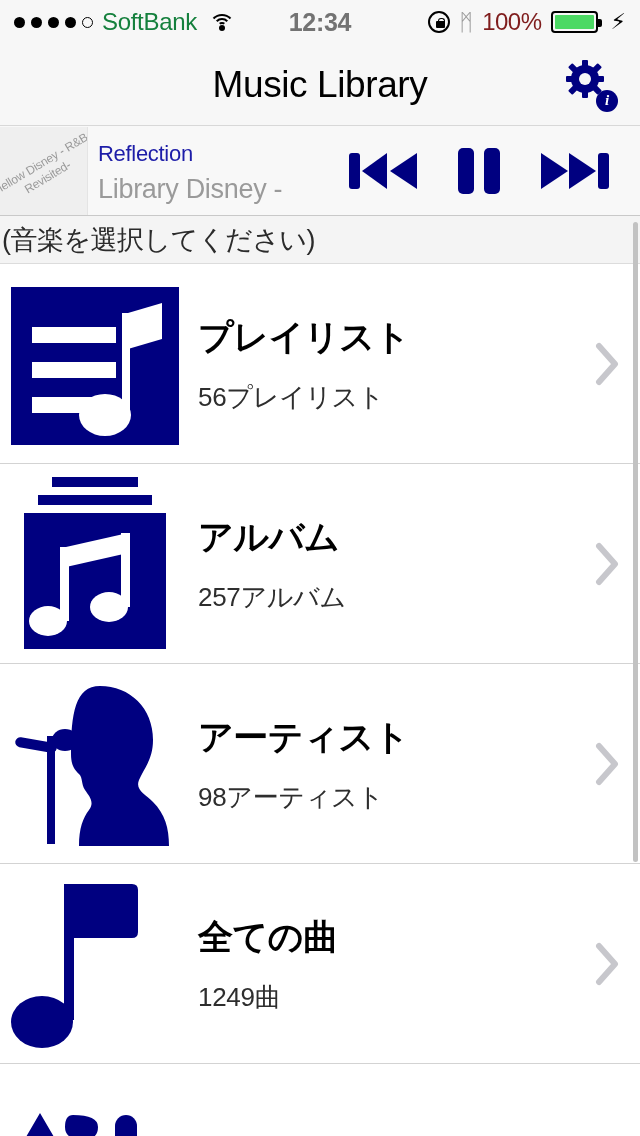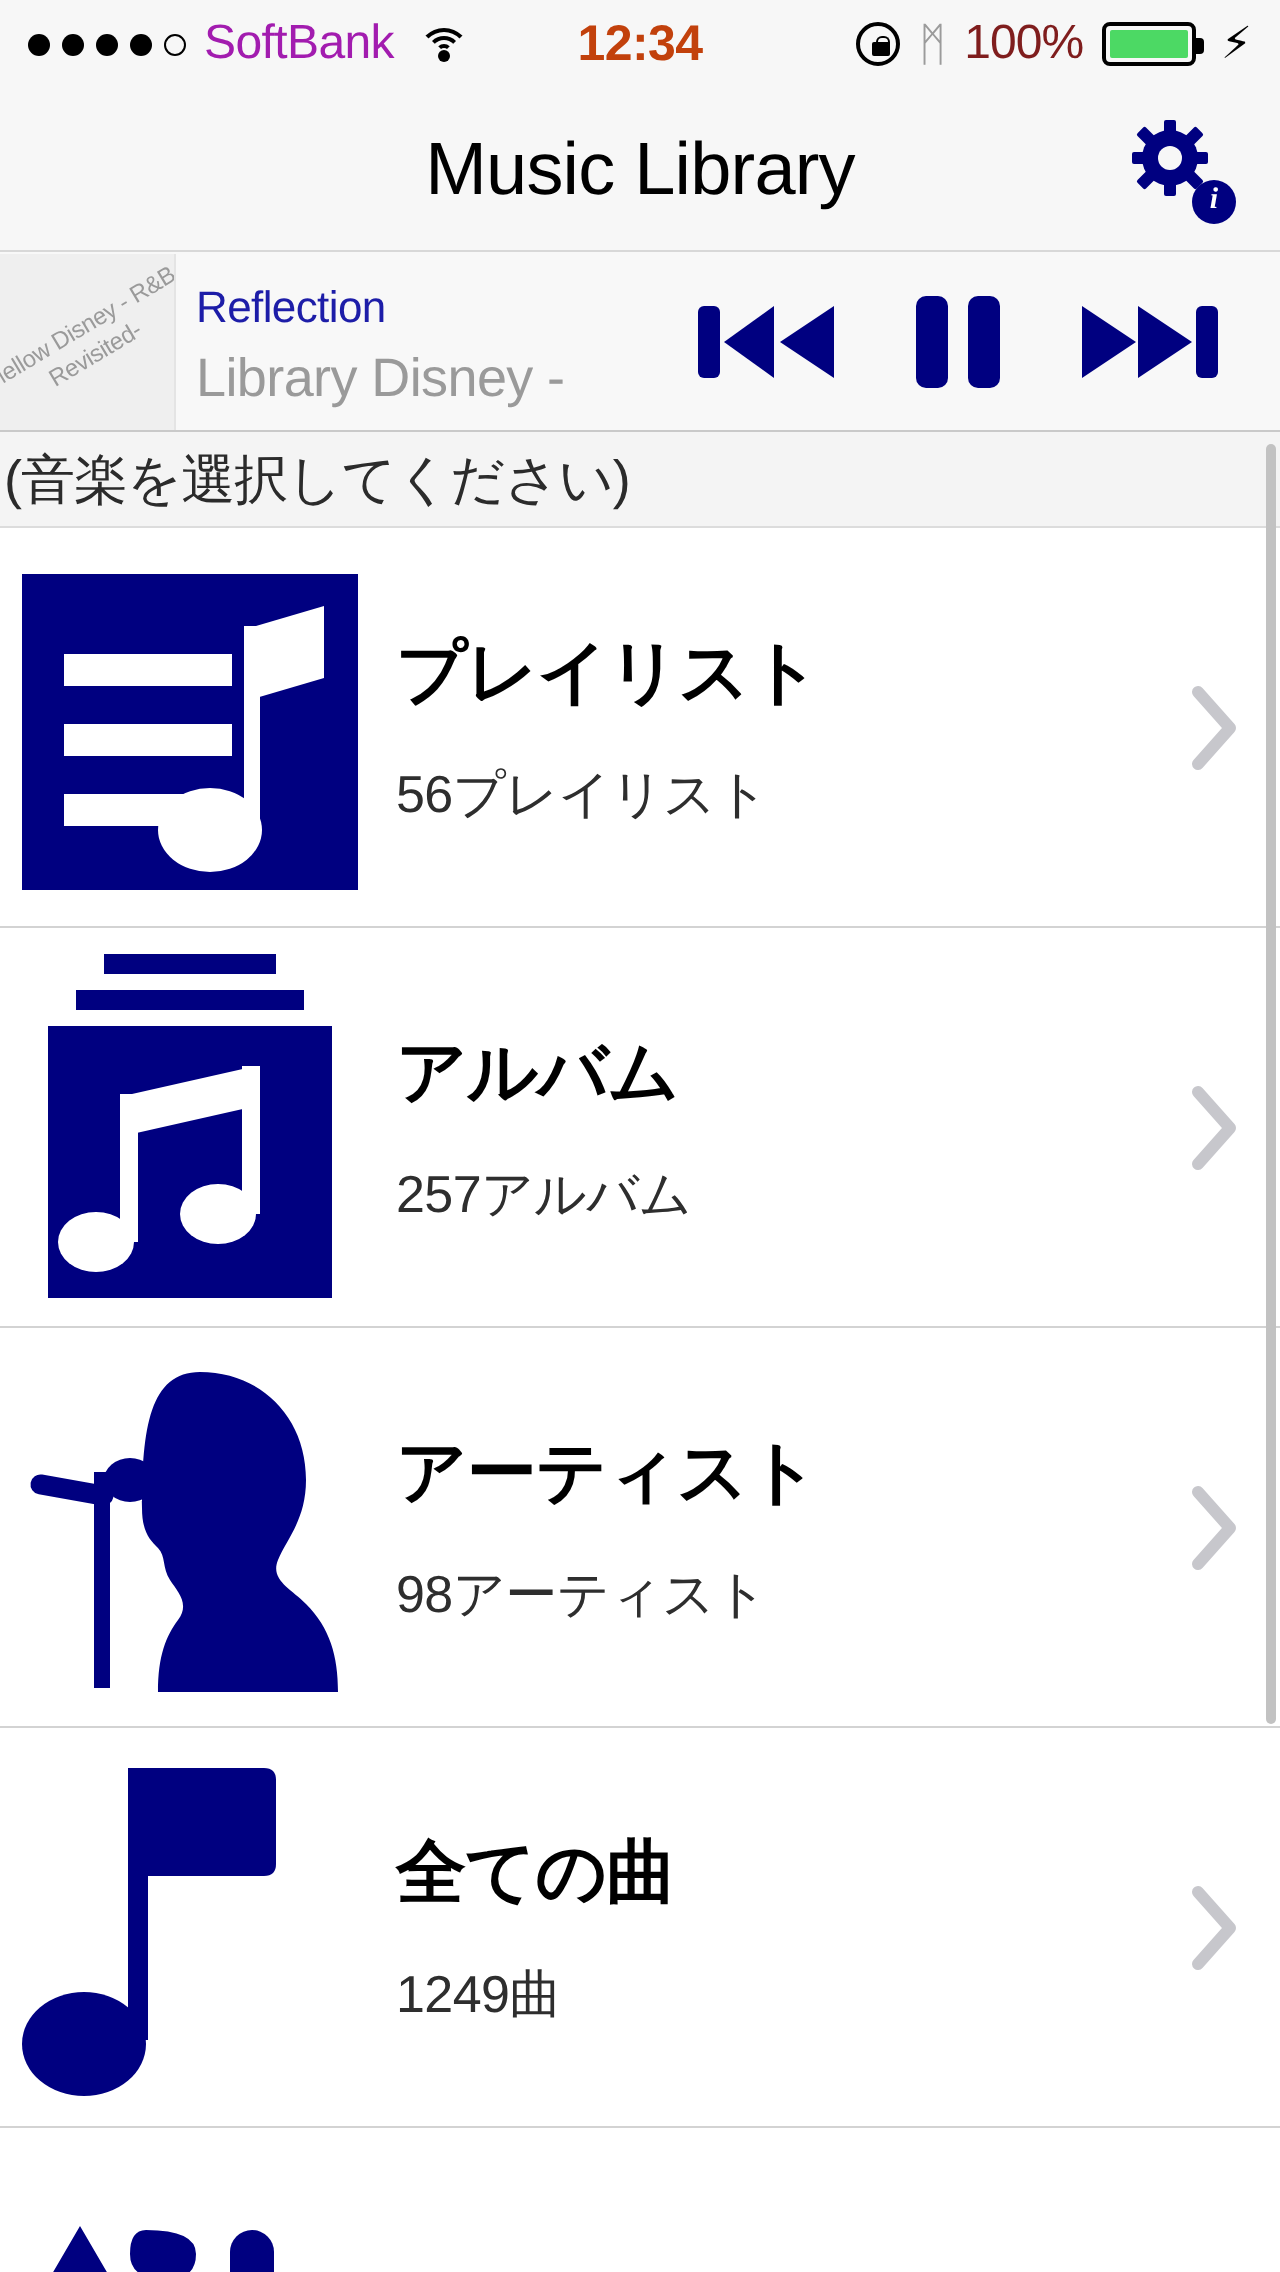--- a/index.html
+++ b/index.html
@@ -16,38 +16,38 @@
     height:44px; width:640px;
     background:#f7f7f7;
     display:flex; align-items:center;
     padding:0 14px;
     position:relative;
   }
   .sb-left{ display:flex; align-items:center; gap:9px; }
   .dots{ display:flex; align-items:center; gap:6px; }
   .dot{ width:11px; height:11px; border-radius:50%; background:#000; }
   .dot.hollow{ background:transparent; border:1.6px solid #000; }
-  .carrier{ font-size:24px; color:#a21caf; letter-spacing:-0.3px; }
+  .carrier{ font-size:24px; color:#15803d; letter-spacing:-0.3px; }
   .wifi{ width:26px; height:20px; position:relative; margin-left:3px; }
   .wifi i{
     position:absolute; left:50%; transform:translateX(-50%);
     border:2.6px solid #000; border-bottom-color:transparent;
     border-left-color:transparent; border-right-color:transparent;
     border-radius:50%;
   }
   .wifi i.a{ width:26px; height:26px; top:2px; }
   .wifi i.b{ width:17px; height:17px; top:6px; }
   .wifi i.c{ width:8px; height:8px; top:10px; }
   .wifi i.d{
     width:6px; height:6px; top:13px; border:none;
     background:#000; border-radius:50%;
   }
   .sb-time{
     position:absolute; left:0; right:0; text-align:center;
-    font-size:25px; font-weight:bold; color:#c2410c; letter-spacing:-0.3px;
+    font-size:25px; font-weight:bold; color:#737373; letter-spacing:-0.3px;
     pointer-events:none;
   }
   .sb-right{ margin-left:auto; display:flex; align-items:center; gap:9px; }
   .rot-lock{
     width:22px; height:22px; border:2px solid #000; border-radius:50%;
     position:relative;
   }
   .rot-lock:before{
     content:""; position:absolute; left:6px; top:8px;
     width:9px; height:7px; background:#000; border-radius:1px;

